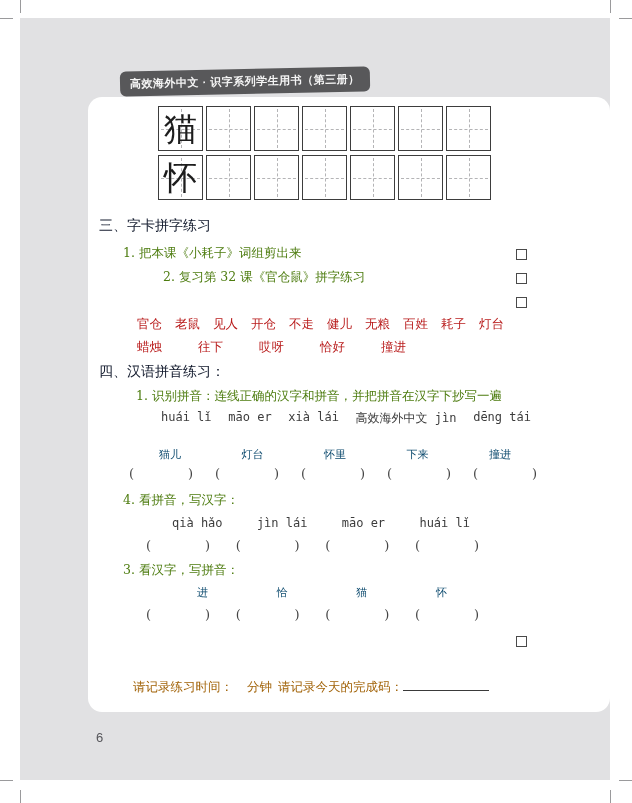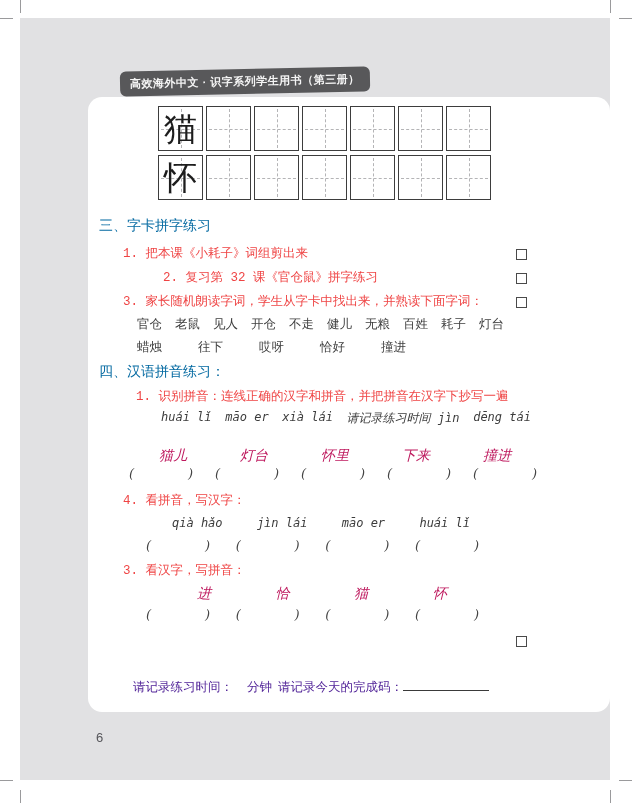--- a/index.html
+++ b/index.html
@@ -24,31 +24,31 @@
   .grid-row{display:flex; gap:3px; margin-bottom:4px;}
   .cell{
     position:relative; width:43px; height:43px; border:1.5px solid #3d3d3d; background:#fff;
     display:flex; align-items:center; justify-content:center;
   }
   .cell::before{content:""; position:absolute; left:50%; top:2px; bottom:2px; border-left:1px dashed #b4b4b6;}
   .cell::after{content:""; position:absolute; top:50%; left:2px; right:2px; border-top:1px dashed #b4b4b6;}
   .cell .ch{position:relative; z-index:2; font-size:33px; line-height:43px; color:#1d1d1d;}
   
   .abs{position:absolute; white-space:nowrap;}
-  .sec-title{font-size:14px; color:#0369a1;}
-  .item{font-size:12.5px; color:#ef4444;font-family:Liberation Mono, monospace;}
-  .wrow{display:flex; gap:13px; font-size:12.5px; color:#404040;}
+  .sec-title{font-size:14px; color:#0f172a;}
+  .item{font-size:12.5px; color:#4d7c0f;}
+  .wrow{display:flex; gap:13px; font-size:12.5px; color:#b91c1c;}
   .pinyin{font-family:"DejaVu Sans Mono", monospace; font-size:12px; color:#3c3c3c;}
-  .row-sb{display:flex; justify-content:space-between;font-style:italic;}
-  .hz{font-size:14px; color:#be185d;}
+  .row-sb{display:flex; justify-content:space-between;}
+  .hz{font-size:11px; color:#0c4a6e;}
   .pg{display:inline-flex; justify-content:space-between; width:64px; font-size:13px; color:#444;}
   .checkbox{position:absolute; width:9px; height:9px; border:1px solid #4a4a4a; background:#fff;}
   .fill-line{display:inline-block; width:86px; border-bottom:1px solid #3a3a3a; height:12px; vertical-align:baseline;}
   .page-num{font-family:"Liberation Sans", sans-serif; font-size:13px; color:#55555a;}
-  .footer-line{font-size:12.5px; color:#4c1d95;}
+  .footer-line{font-size:12.5px; color:#a16207;}
   .footer-line .gap1{display:inline-block; width:14px;}
   .footer-line .gap2{display:inline-block; width:6px;}
 </style>
 </head>
 <body>
 
 <div class="canvas">
 
   <div class="mark" style="left:20px; top:0; width:1px; height:13px;"></div>
   <div class="mark" style="left:0; top:18px; width:13px; height:1px;"></div>
@@ -92,21 +92,20 @@
   </div>
 
   <div class="abs sec-title" style="left:99px; top:217px;">三、字卡拼字练习</div>
 
   <div class="abs item" style="left:123px; top:245px;">1. 把本课《小耗子》词组剪出来</div>
   <div class="checkbox" style="left:516px; top:249px;"></div>
 
   <div class="abs item" style="left:123px; top:269px;margin-left:40px;">2. 复习第 32 课《官仓鼠》拼字练习</div>
   <div class="checkbox" style="left:516px; top:273px;"></div>
 
-  <div class="abs item" style="left:123px; top:293px;">3. 家长随机朗读字词，学生从字卡中找出来，并熟读下面字词：</div>
   <div class="checkbox" style="left:516px; top:297px;"></div>
 
   <div class="abs wrow" style="left:137px; top:316px;">
     <span>官仓</span>
     <span>老鼠</span>
     <span>见人</span>
     <span>开仓</span>
     <span>不走</span>
     <span>健儿</span>
     <span>无粮</span>
@@ -122,21 +121,21 @@
     <span>撞进</span>
   </div>
 
   <div class="abs sec-title" style="left:99px; top:363px;">四、汉语拼音练习：</div>
   <div class="abs item" style="left:136px; top:388px;">1. 识别拼音：连线正确的汉字和拼音，并把拼音在汉字下抄写一遍</div>
 
   <div class="abs row-sb pinyin" style="left:161px; top:410px; width:370px;">
     <span>huái lǐ</span>
     <span>māo er</span>
     <span>xià lái</span>
-    <span>请记录练习时间 jìn</span>
+    <span>高效海外中文 jìn</span>
     <span>dēng tái</span>
   </div>
 
   <div class="abs row-sb hz" style="left:159px; top:447px; width:352px;">
     <span>猫儿</span>
     <span>灯台</span>
     <span>怀里</span>
     <span>下来</span>
     <span>撞进</span>
   </div>

